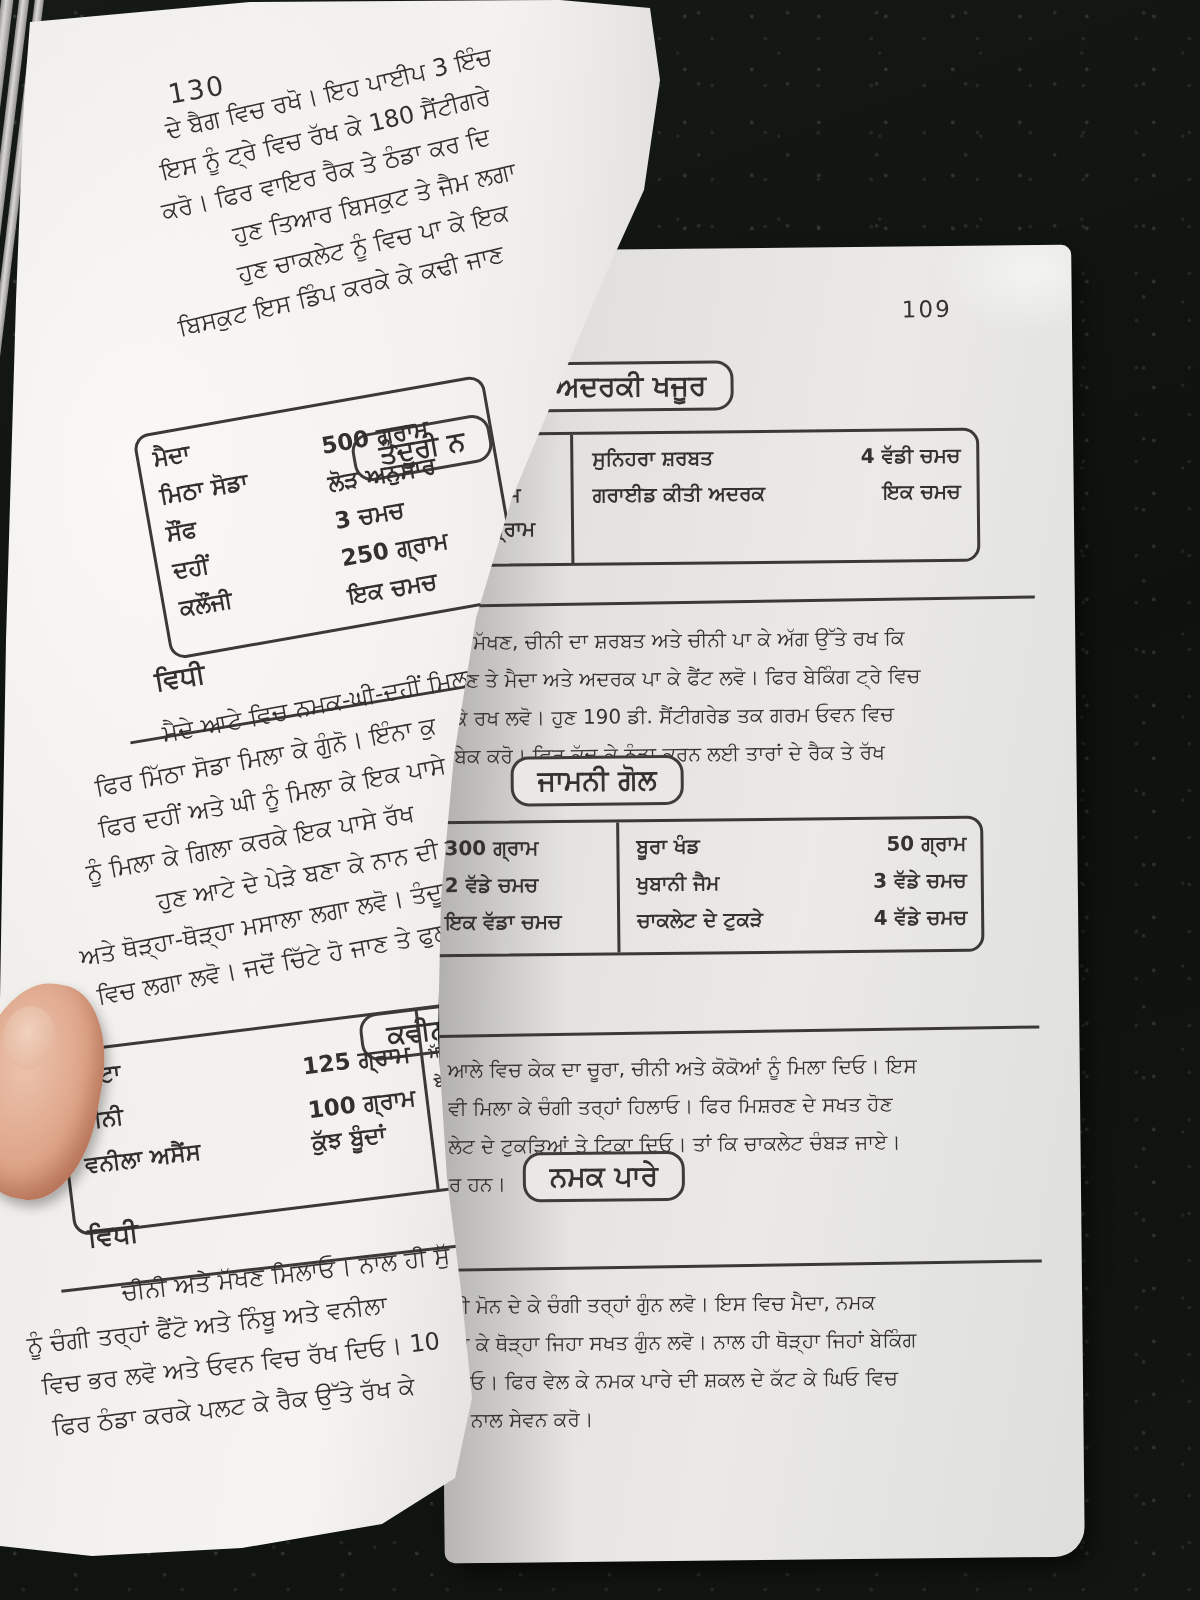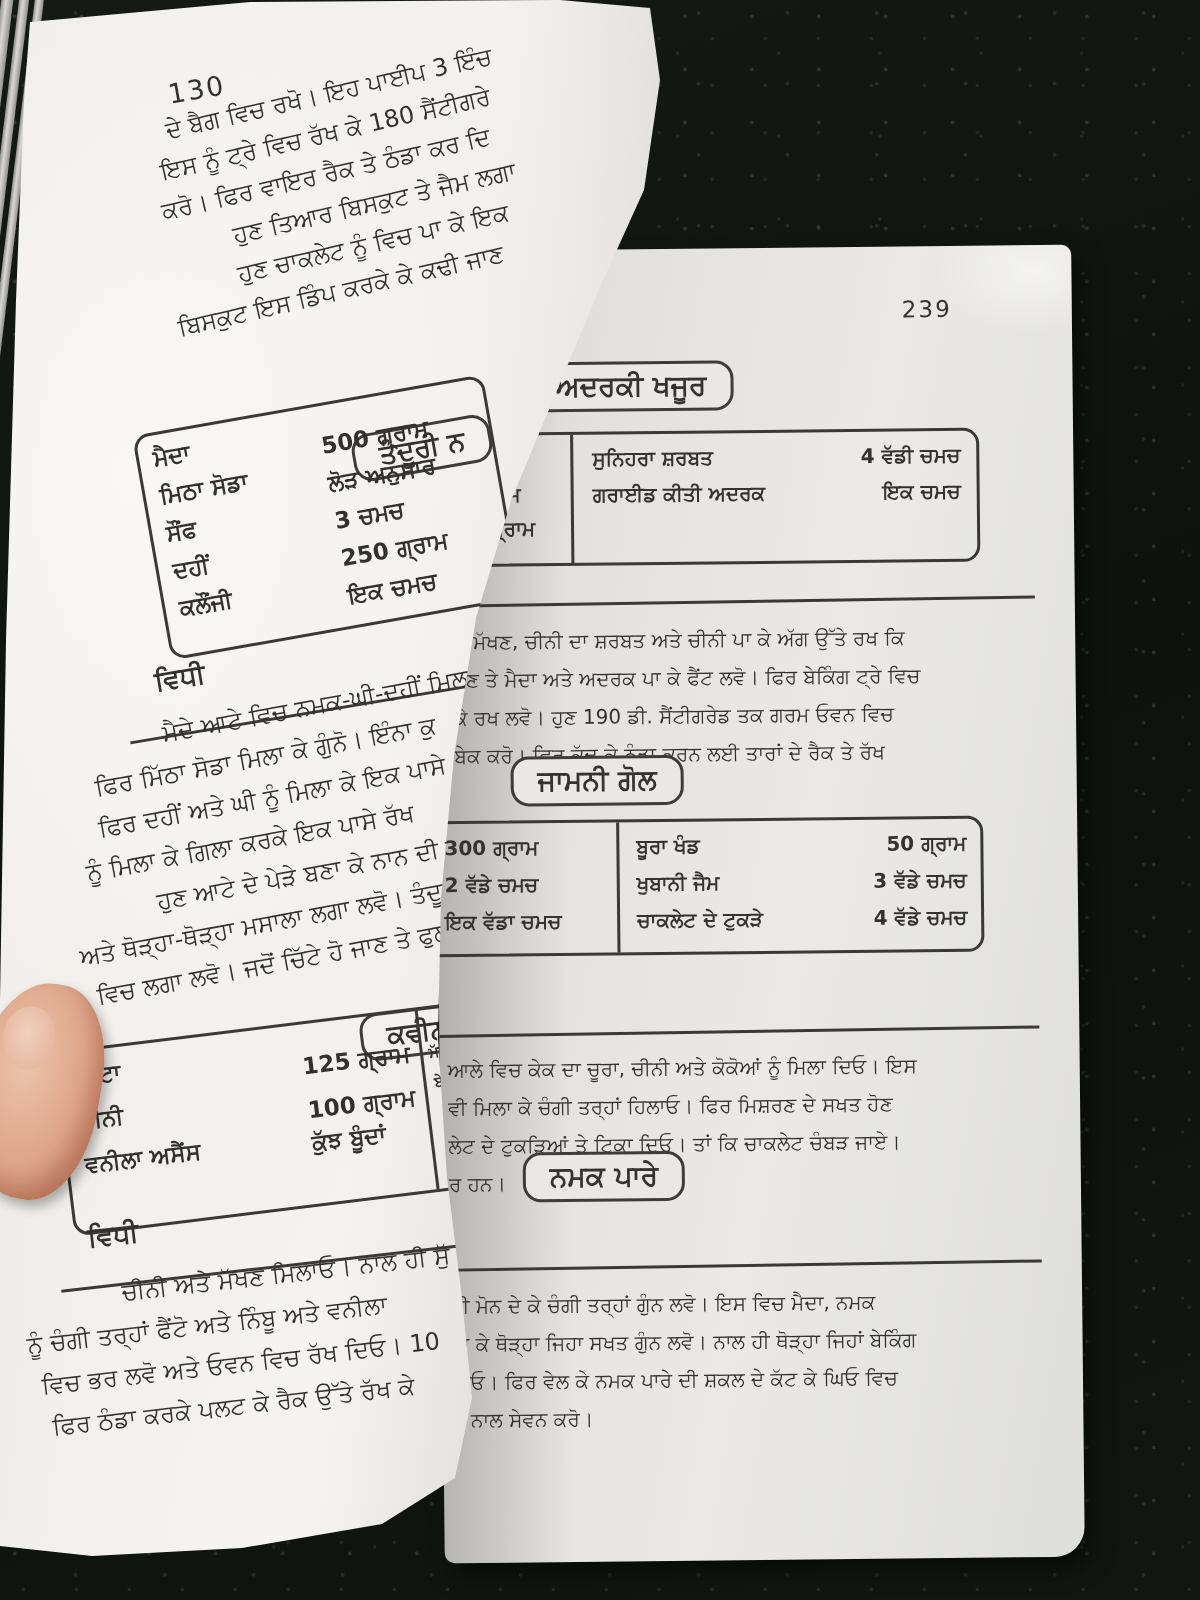--- a/index.html
+++ b/index.html
@@ -71,21 +71,21 @@
 </style>
 </head>
 <body>
 
 <div class="stack-edge" style="left:2px;top:-6px;width:12px;height:680px;"></div>
 <div class="stack-edge" style="left:20px;top:-8px;width:10px;height:700px;"></div>
 <div class="stack-edge" style="left:36px;top:-10px;width:9px;height:720px;"></div>
 
 <div class="right-page" style="z-index:2;">
   <div class="rp-title">ਕਰੀ ਬੁੱਕ)</div>
-  <div class="rp-pagenum">239</div>
+  <div class="rp-pagenum">109</div>
 
   <div class="pill" style="left:96px;top:112px;">ਅਦਰਕੀ ਖਜੂਰ</div>
 
   <div class="rp-table" style="top:182px;height:128px;">
     <div class="rp-amounts">
       <div class="ln">50 ਗ੍ਰਾਮ</div>
       <div class="ln">50 ਗ੍ਰਾਮ</div>
       <div class="ln">175 ਗ੍ਰਾਮ</div>
     </div>
     <div class="vdiv" style="left:150px;"></div>

